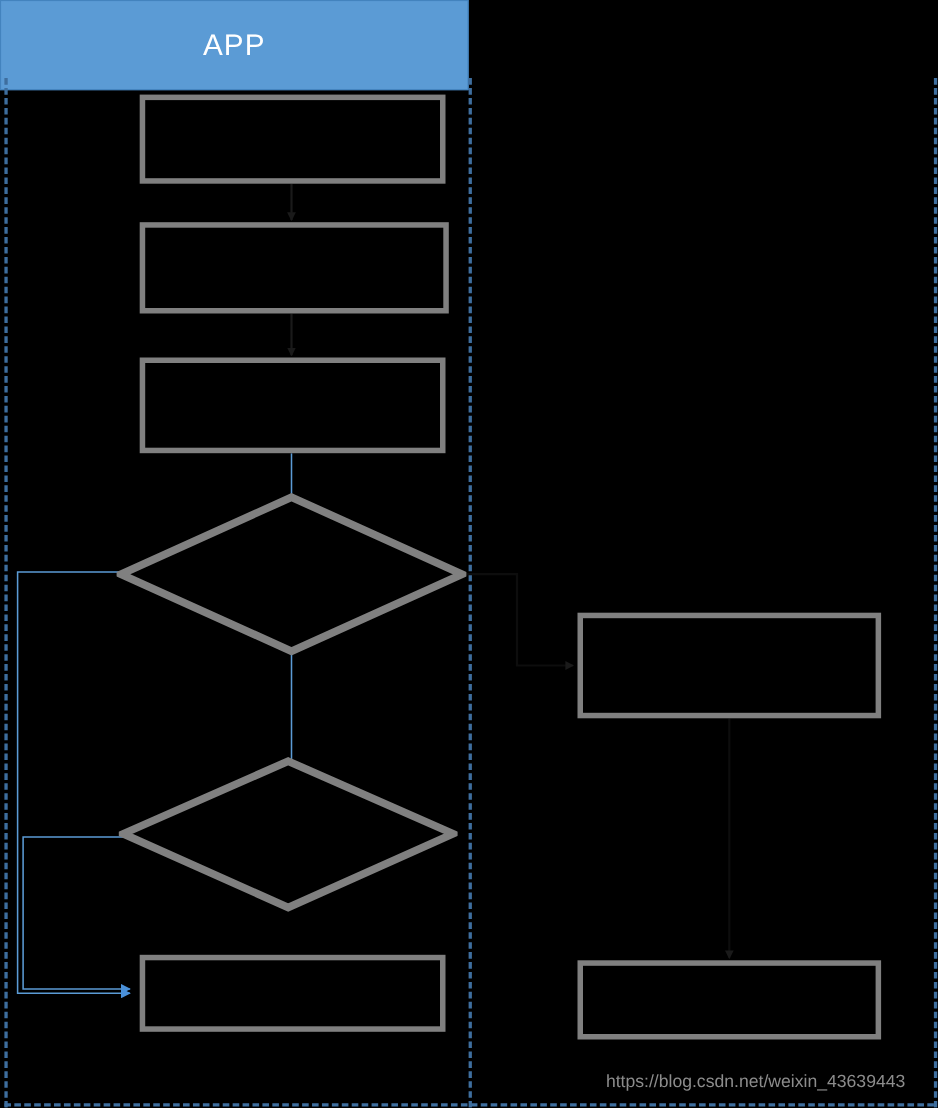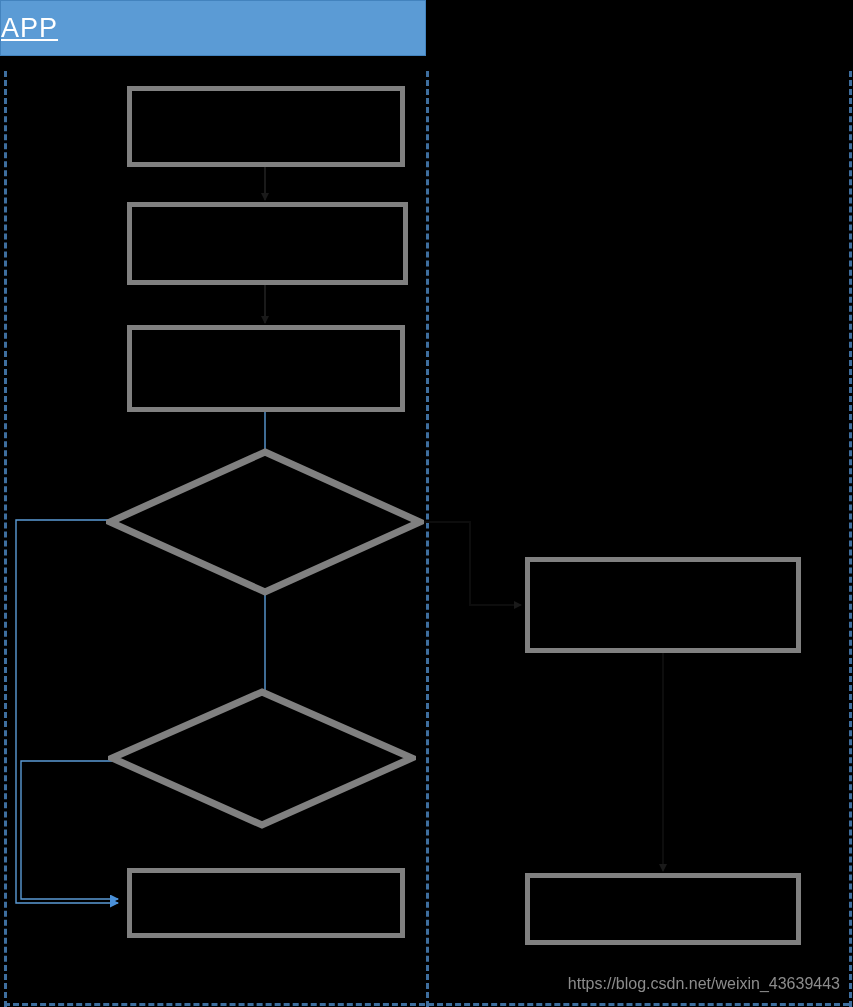--- a/index.html
+++ b/index.html
@@ -13,31 +13,30 @@
     height: 1007px;
     background: #000000;
     overflow: hidden;
     font-family: "Liberation Sans", sans-serif;
   }
 
   
   .lane-header {
     position: absolute;
     top: 0;
-    height: 56px;
+    height: 82px;
     background: #5B9BD5;
     box-sizing: border-box;
     display: flex;
     align-items: center;
-    justify-content: flex-start;
+    justify-content: center;
     color: #FFFFFF;
     font-size: 27px;
     letter-spacing: 1px;
     border: 1px solid #4383BE;
-    text-decoration: underline;
   }
   #lane-header-app   { left: 0px;   width: 426px; }
   #lane-header-server{ left: 426px; width: 427px; }
 
   
   .lane-divider-v {
     position: absolute;
     top: 71px;
     width: 0;
     height: 936px;
@@ -103,21 +102,21 @@
     position: absolute;
     left: 0; top: 0;
     width: 853px;
     height: 1007px;
     pointer-events: none;
   }
 
   
   #watermark {
     position: absolute;
-    right: 13px;
+    right: 30px;
     bottom: 14px;
     color: #8C8C8C;
     font-size: 16px;
     white-space: nowrap;
   }
 </style>
 </head>
 <body>
 
 <div id="stage">

